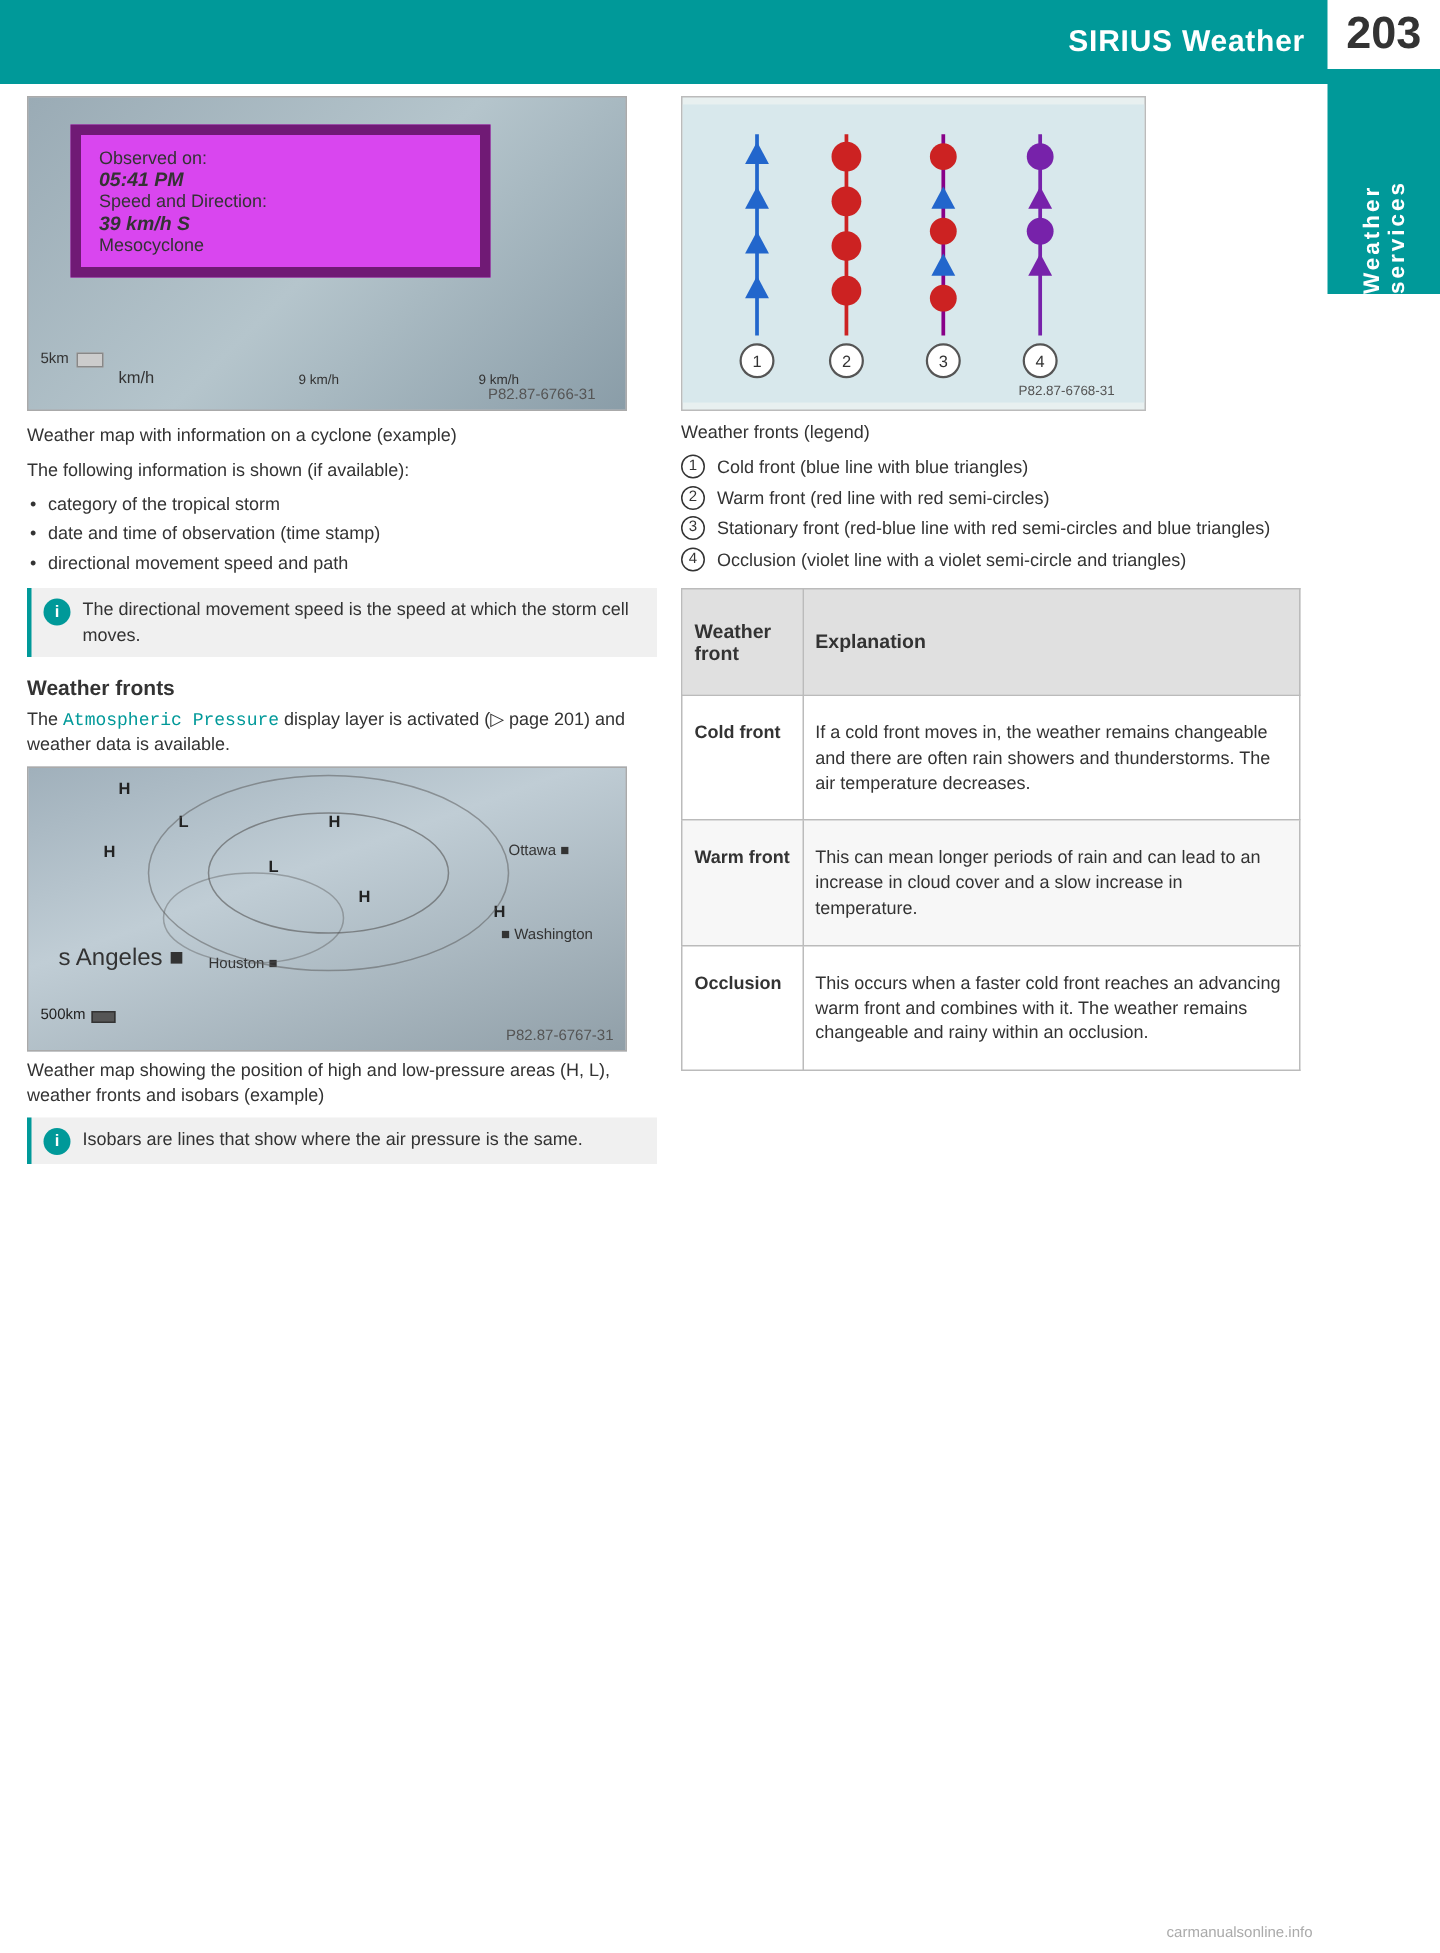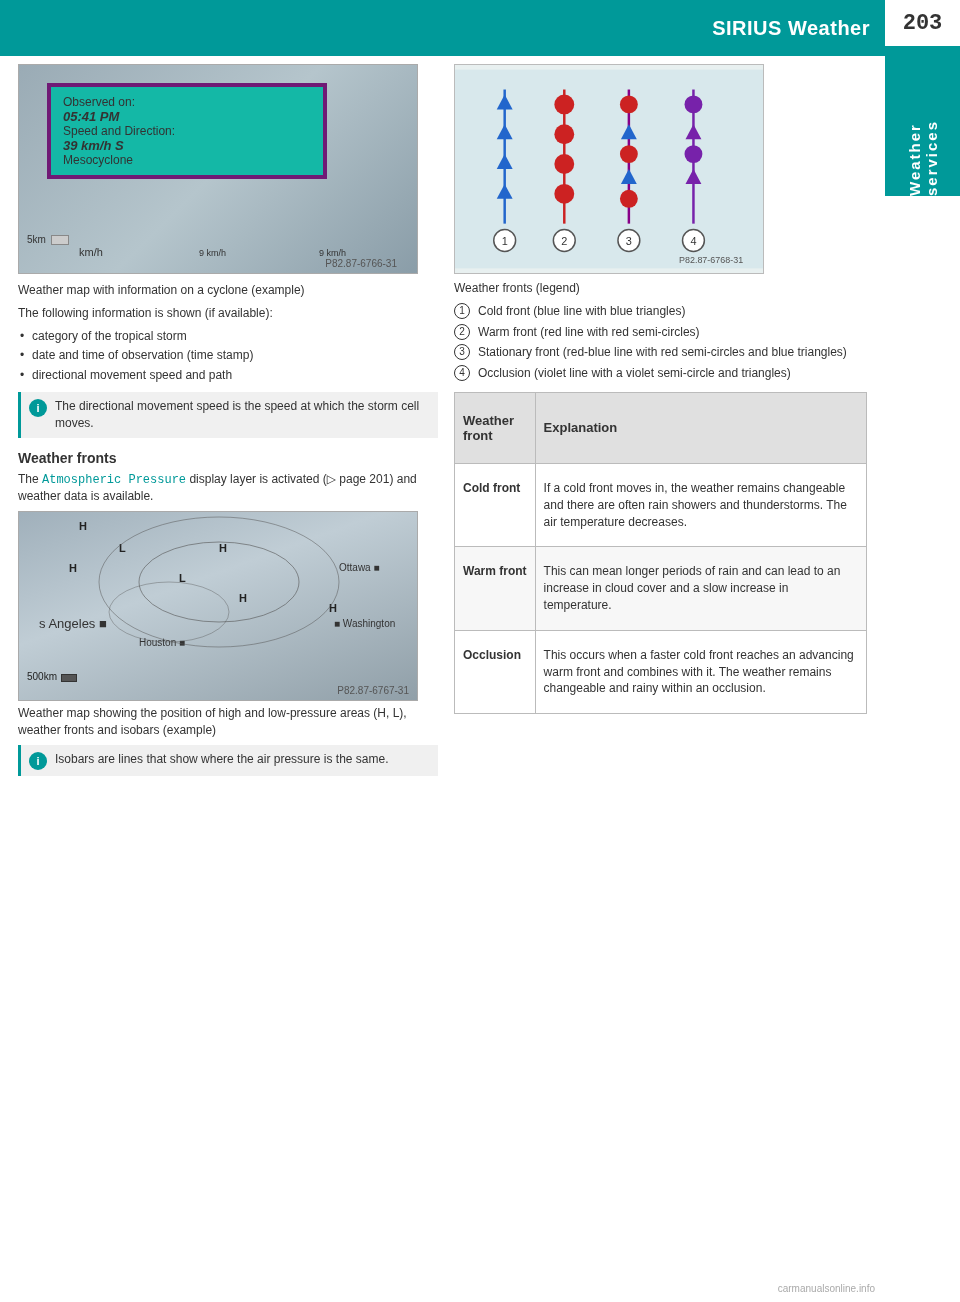--- a/index.html
+++ b/index.html
@@ -39,23 +39,22 @@
       right: 0;
       width: 75px;
       height: 46px;
       background: #fff;
       display: flex;
       align-items: center;
       justify-content: center;
     }
     .page-number {
       color: #333;
-      font-size: 22px;
-      font-weight: bold;
-      font-family: Liberation Mono, monospace;
+      font-size: 30px;
+      font-weight: bold;
     }
     .sidebar-color-bar {
       position: absolute;
       top: 46px;
       right: 0;
       width: 75px;
       height: 150px;
       background: #009999;
       display: flex;
       align-items: center;
@@ -100,22 +99,22 @@
       border: 1px solid #aaa;
       position: relative;
       margin-bottom: 8px;
       overflow: hidden;
     }
     .screenshot-inner {
       position: absolute;
       top: 18px;
       left: 28px;
       width: 280px;
-      background: #14b8a6;
-      border: 4px solid #701a75;
+      background: #d946ef;
+      border: 7px solid #701a75;
       padding: 8px 12px;
       font-size: 13px;
     }
     .screenshot-inner .label {
       font-size: 12px;
       color: #333;
     }
     .screenshot-inner .value {
       font-style: italic;
       font-size: 13px;
@@ -379,21 +378,21 @@
 
         <div style="position:absolute;top:8px;left:60px;font-size:11px;color:#222;font-weight:bold;">H</div>
         <div style="position:absolute;top:30px;left:100px;font-size:11px;color:#222;font-weight:bold;">L</div>
         <div style="position:absolute;top:50px;left:50px;font-size:11px;color:#222;font-weight:bold;">H</div>
         <div style="position:absolute;top:60px;left:160px;font-size:11px;color:#222;font-weight:bold;">L</div>
         <div style="position:absolute;top:30px;left:200px;font-size:11px;color:#222;font-weight:bold;">H</div>
         <div style="position:absolute;top:80px;left:220px;font-size:11px;color:#222;font-weight:bold;">H</div>
         <div style="position:absolute;top:90px;left:310px;font-size:11px;color:#222;font-weight:bold;">H</div>
         <div style="position:absolute;top:50px;left:320px;font-size:11px;color:#333;font-size:10px;">Ottawa ■</div>
         <div style="position:absolute;top:106px;left:315px;font-size:10px;color:#333;">■ Washington</div>
-        <div style="position:absolute;top:104px;left:20px;font-size:13px;color:#333;text-align:center;">s Angeles ■</div>
+        <div style="position:absolute;top:118px;left:20px;font-size:16px;color:#333;text-align:center;">s Angeles ■</div>
         <div style="position:absolute;top:125px;left:120px;font-size:10px;color:#333;">Houston ■</div>
 
         <svg style="position:absolute;top:0;left:0;width:100%;height:100%;">
           <ellipse cx="200" cy="70" rx="80" ry="40" fill="none" stroke="#555" stroke-width="1" opacity="0.6"></ellipse>
           <ellipse cx="200" cy="70" rx="120" ry="65" fill="none" stroke="#555" stroke-width="1" opacity="0.5"></ellipse>
           <ellipse cx="150" cy="100" rx="60" ry="30" fill="none" stroke="#555" stroke-width="1" opacity="0.4"></ellipse>
         </svg>
         <div style="position:absolute;bottom:18px;left:8px;font-size:10px;color:#222;">500km</div>
         <div style="position:absolute;bottom:18px;left:42px;background:#555;width:16px;height:8px;border:1px solid #333;"></div>
         <span class="map-ref">P82.87-6767-31</span>

